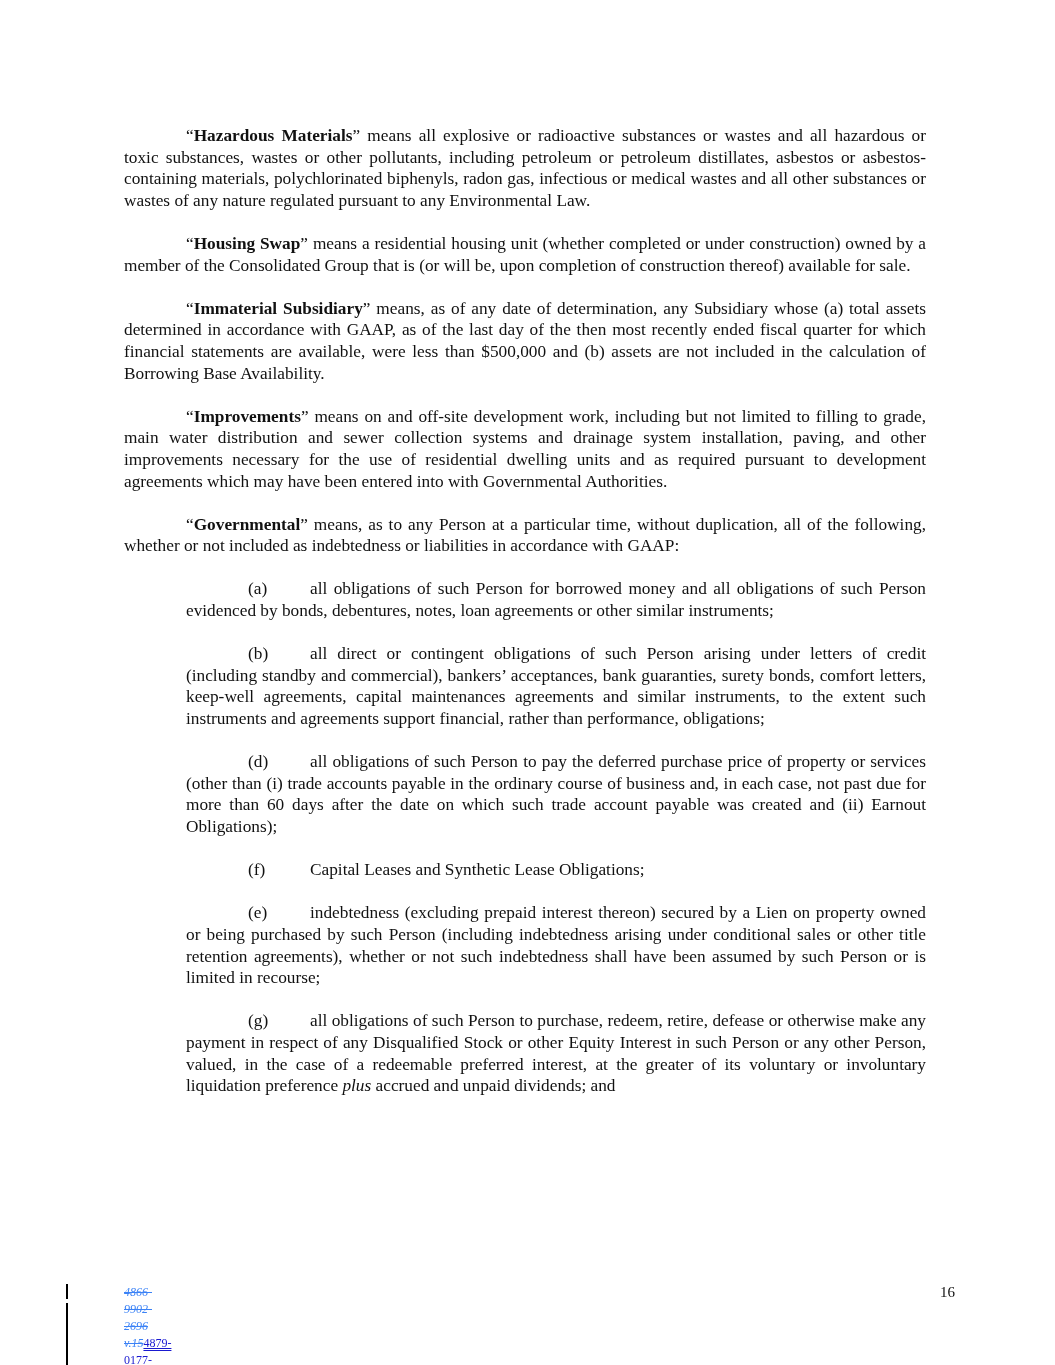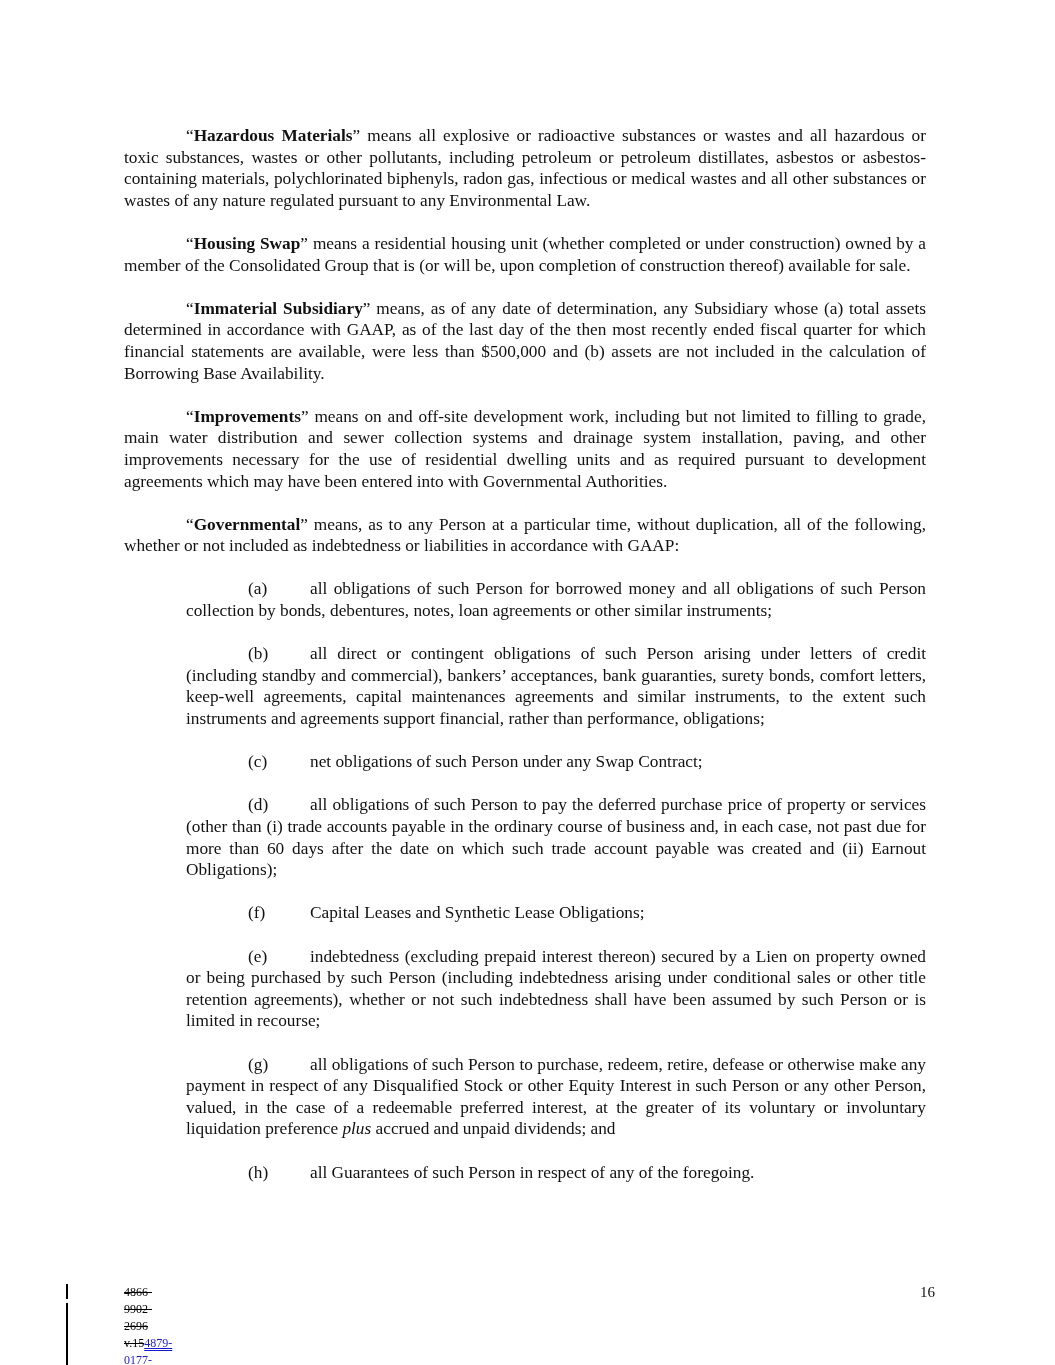--- a/index.html
+++ b/index.html
@@ -6,49 +6,47 @@
   body { width: 1055px; height: 1365px; position: relative; overflow: hidden;
          font-family: "Liberation Serif", serif; color: #111; }
   .page { position: absolute; left: 124px; top: 125px; width: 802px; font-size: 17.3px; line-height: 21.6px; }
   p { margin: 0 0 21.6px 0; text-align: justify; }
   .def { text-indent: 62px; }
   .term { font-weight: bold; }
   .items { margin-left: 62px; }
   .item { text-indent: 62px; }
   .lbl { display: inline-block; width: 62px; text-indent: 0; }
   .last { text-align: left; }
-  .pagenum { position: absolute; left: 920px; top: 1284px; font-size: 15px; }
+  .pagenum { position: absolute; left: 940px; top: 1284px; font-size: 15px; }
   .changebar { position: absolute; left: 66px; width: 2px; background: #000; }
   .footer { position: absolute; left: 124px; top: 1284px; font-size: 12px; line-height: 17px; width: 44px; }
-  .del { color: #000000; text-decoration: line-through; }
+  .del { color: #3b82f6; text-decoration: line-through; font-style: italic; }
   .ins { color: #1a1ad0; text-decoration: underline double; }
 </style>
 </head>
 <body>
 
 <div class="page">
   <p class="def"><span>“</span><span class="term">Hazardous Materials</span><span>”</span><span> means all explosive or radioactive substances or wastes and all hazardous or toxic substances, wastes or other pollutants, including petroleum or petroleum distillates, asbestos or asbestos-containing materials, polychlorinated biphenyls, radon gas, infectious or medical wastes and all other substances or wastes of any nature regulated pursuant to any Environmental Law.</span></p>
 
   <p class="def"><span>“</span><span class="term">Housing Swap</span><span>”</span><span> means a residential housing unit (whether completed or under construction) owned by a member of the Consolidated Group that is (or will be, upon completion of construction thereof) available for sale.</span></p>
 
   <p class="def"><span>“</span><span class="term">Immaterial Subsidiary</span><span>”</span><span> means, as of any date of determination, any Subsidiary whose (a) total assets determined in accordance with GAAP, as of the last day of the then most recently ended fiscal quarter for which financial statements are available, were less than $500,000 and (b) assets are not included in the calculation of Borrowing Base Availability.</span></p>
 
   <p class="def"><span>“</span><span class="term">Improvements</span><span>”</span><span> means on and off-site development work, including but not limited to filling to grade, main water distribution and sewer collection systems and drainage system installation, paving, and other improvements necessary for the use of residential dwelling units and as required pursuant to development agreements which may have been entered into with Governmental Authorities.</span></p>
 
   <p class="def"><span>“</span><span class="term">Governmental</span><span>”</span><span> means, as to any Person at a particular time, without duplication, all of the following, whether or not included as indebtedness or liabilities in accordance with GAAP:</span></p>
 
   <div class="items">
-    <p class="item"><span class="lbl">(a)</span><span>all obligations of such Person for borrowed money and all obligations of such Person collection by bonds, debentures, notes, loan agreements or other similar instruments;</span></p>
+    <p class="item"><span class="lbl">(a)</span><span>all obligations of such Person for borrowed money and all obligations of such Person evidenced by bonds, debentures, notes, loan agreements or other similar instruments;</span></p>
     <p class="item"><span class="lbl">(b)</span><span>all direct or contingent obligations of such Person arising under letters of credit (including standby and commercial), bankers’ acceptances, bank guaranties, surety bonds, comfort letters, keep-well agreements, capital maintenances agreements and similar instruments, to the extent such instruments and agreements support financial, rather than performance, obligations;</span></p>
-    <p class="item"><span class="lbl">(c)</span><span>net obligations of such Person under any Swap Contract;</span></p>
     <p class="item"><span class="lbl">(d)</span><span>all obligations of such Person to pay the deferred purchase price of property or services (other than (i) trade accounts payable in the ordinary course of business and, in each case, not past due for more than 60 days after the date on which such trade account payable was created and (ii) Earnout Obligations);</span></p>
     <p class="item"><span class="lbl">(f)</span><span>Capital Leases and Synthetic Lease Obligations;</span></p>
     <p class="item"><span class="lbl">(e)</span><span>indebtedness (excluding prepaid interest thereon) secured by a Lien on property owned or being purchased by such Person (including indebtedness arising under conditional sales or other title retention agreements), whether or not such indebtedness shall have been assumed by such Person or is limited in recourse;</span></p>
     <p class="item"><span class="lbl">(g)</span><span>all obligations of such Person to purchase, redeem, retire, defease or otherwise make any payment in respect of any Disqualified Stock or other Equity Interest in such Person or any other Person, valued, in the case of a redeemable preferred interest, at the greater of its voluntary or involuntary liquidation preference </span><em>plus</em><span> accrued and unpaid dividends; and</span></p>
-    <p class="item last"><span class="lbl">(h)</span><span>all Guarantees of such Person in respect of any of the foregoing.</span></p>
   </div>
 </div>
 
 <div class="changebar" style="top:1284px;height:15px;"></div>
 <div class="changebar" style="top:1303px;height:62px;"></div>
 
 <div class="footer">
   <span class="del">4866-9902-2696 v.15</span><span class="ins">4879-0177-9565</span>
 </div>
 

